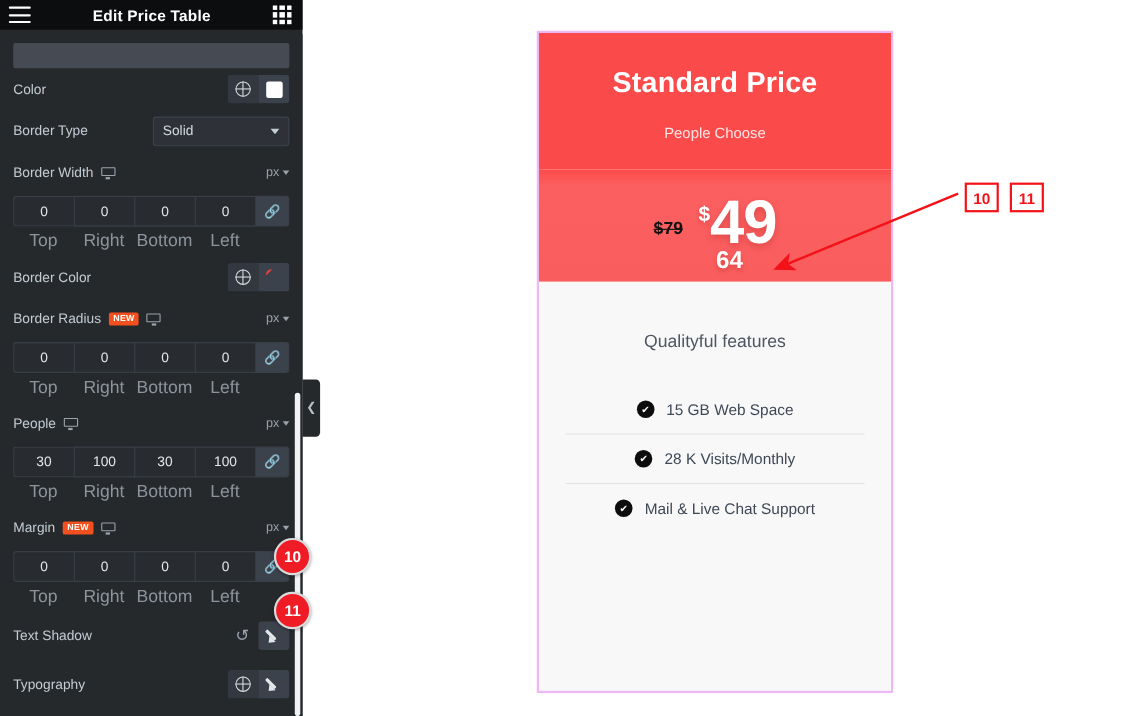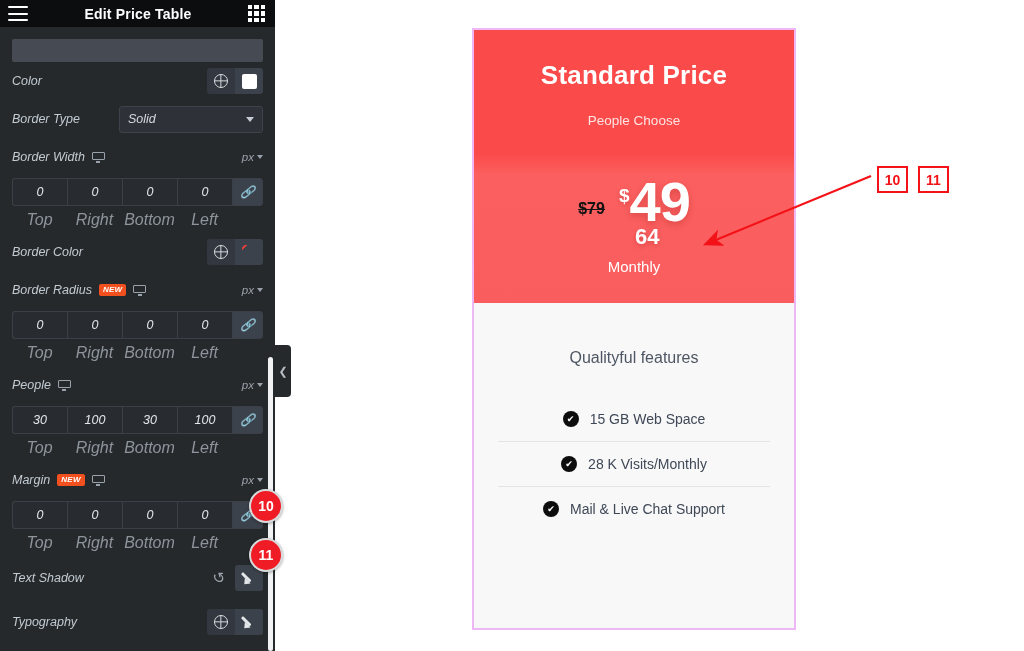--- a/index.html
+++ b/index.html
@@ -28,21 +28,21 @@
     flex: 1; text-align: center; color: #ffffff;
     font-size: 14px; font-weight: bold; letter-spacing: .2px;
   }
   .grid-icon { width: 17px; height: 17px; display:grid; grid-template-columns: repeat(3,1fr); grid-template-rows: repeat(3,1fr); gap: 2px; cursor:pointer; }
   .grid-icon i { background:#fff; display:block; }
 
   .panel-body {
     position:absolute; left:0; top:31px; width:275px; height:620px;
     background:#26292c; overflow:hidden;
   }
-  .scroll-inner { padding: 4px 12px; font-style: italic; }
+  .scroll-inner { padding: 4px 12px; }
 
   .cut-bar {
     height: 23px; background:#464b53; border-radius:2px;
     margin: 4px 0 0 0;
   }
 
   .row {
     display:flex; align-items:center; justify-content:space-between;
     min-height: 38px; padding: 4px 0;
   }
@@ -83,21 +83,21 @@
     background:#e3e7ea; transform:rotate(45deg); transform-origin:left top; border-radius:1px;
   }
   .pencil:after {
     content:""; position:absolute; left:0px; bottom:0px;
     width:0;height:0;border-left:4px solid transparent;border-right:4px solid transparent;border-bottom:5px solid #e3e7ea;
     transform:rotate(-135deg);
   }
   .reset-icon { color:#9aa2ab; font-size:15px; margin-right:8px; cursor:pointer; display:inline-block; transform:scaleX(-1); }
 
   .select-box {
-    width:144px; height:27px; background:#2e3238; border:1px solid #3d434b;
+    width:124px; height:27px; background:#2e3238; border:1px solid #3d434b;
     border-radius:3px; display:flex; align-items:center; justify-content:space-between;
     padding: 0 8px; color:#d2d8de; font-size:12.5px; cursor:pointer;
   }
   .select-caret { width:0;height:0;border-left:4px solid transparent;border-right:4px solid transparent;border-top:5px solid #c5ccd3; }
 
   
   .dims { display:flex; width:100%; margin-top:2px; }
   .dim-cell { flex:1; }
   .dim-input {
     height:28px; border:1px solid #3b4048; border-right:none;
@@ -131,21 +131,21 @@
   .step-circle {
     position:absolute; width:34px; height:34px; border-radius:50%;
     background:#ef1c25; border:2px solid #d9dadb;
     color:#fff; font-size:14px; font-weight:bold;
     display:flex; align-items:center; justify-content:center;
     box-shadow:0 1px 3px rgba(0,0,0,.35);
   }
 
   
   .card {
-    position:absolute; left:472px; top:28px; width:324px; height:602px;
+    position:absolute; left:488px; top:28px; width:324px; height:602px;
     border:2px solid #eeb7f6; background:#f8f8f9;
   }
   .card-head {
     background:#fb4a4a; padding:30px 20px 26px; text-align:center;
   }
   .card-head h2 { color:#fff; font-size:26px; font-weight:bold; letter-spacing:.2px; }
   .card-head p { color:#fde4e4; font-size:13.5px; margin-top:22px; }
 
   .card-price {
     background:linear-gradient(180deg,#fb4a4a 0%, #fb5f5f 14%, #fa5d5d 100%);
@@ -468,21 +468,20 @@
 
     <div class="card-price">
       <div class="price-line">
         <span class="old-price">$79</span>
         <span class="price-stack">
           <span class="cur">$</span>
           <span class="int">49</span>
           <span class="frac">64</span>
         </span>
       </div>
-      <div class="period">Monthly</div>
     </div>
 
     <div class="card-body">
       <div class="sub-note">Qualityful features</div>
 
       <div class="features">
         <div class="feat">
           <span class="check">✔</span>
           <span>15 GB Web Space</span>
         </div>

